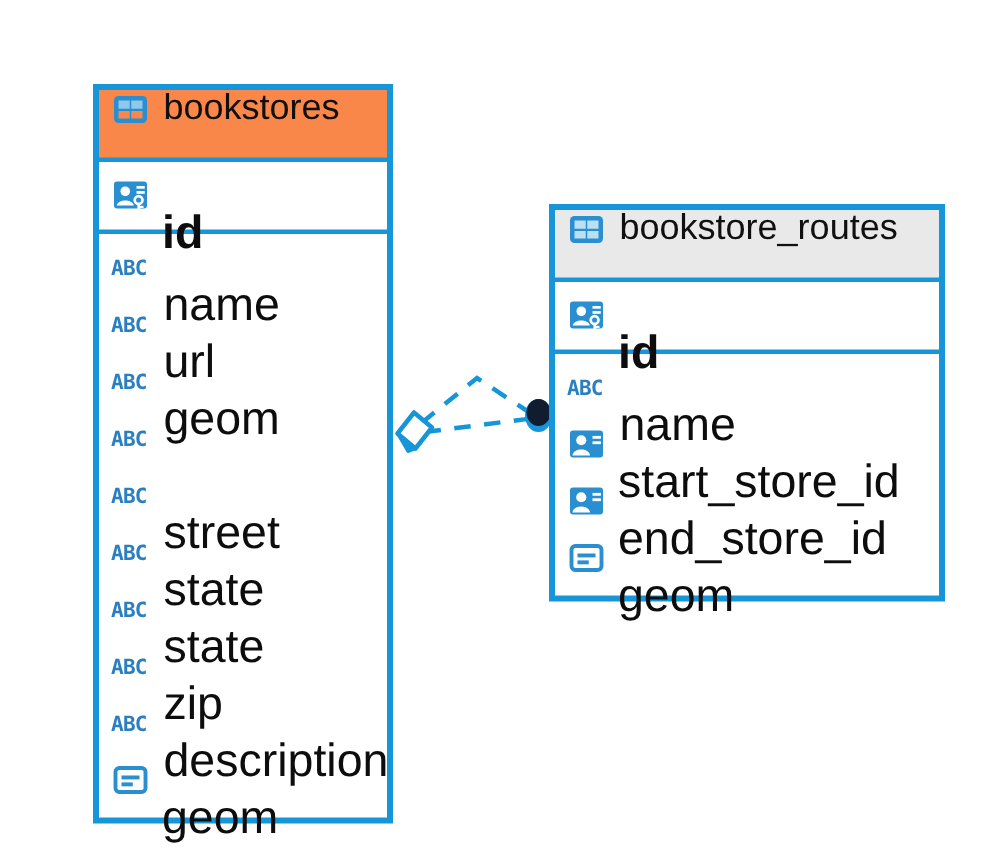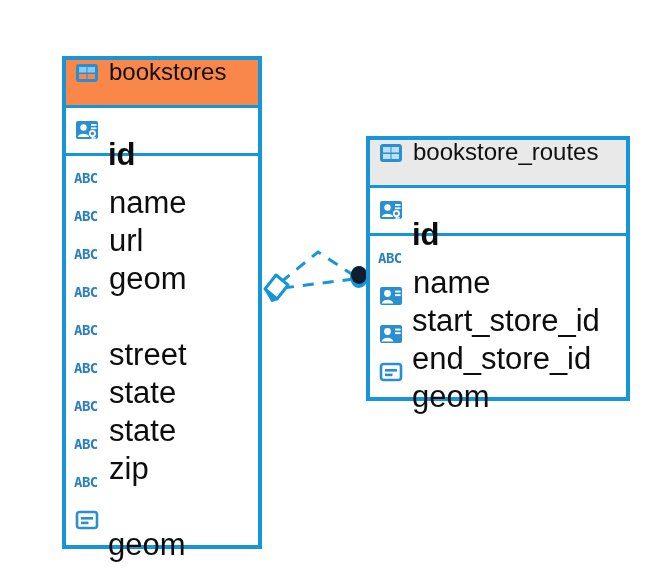--- a/index.html
+++ b/index.html
@@ -239,20 +239,21 @@
         </span>
         <span class="field-label">zip</span>
       </div>
 
       <div class="field-row">
         <span class="icon icon-abc">
           <svg viewBox="0 0 27 20" width="27" height="20" aria-hidden="true">
             <text class="abc-text" x="0" y="15">ABC</text>
           </svg>
         </span>
+        <span class="field-label">description</span>
       </div>
 
       <div class="field-row">
         <span class="icon">
           <svg viewBox="0 0 26 26" width="26" height="26" aria-hidden="true">
             <rect x="3" y="5" width="20" height="16" rx="2.5" fill="#ffffff" stroke="#2a8fd0" stroke-width="2.6"></rect>
             <rect x="7" y="10" width="12" height="2.6" fill="#2a8fd0"></rect>
             <rect x="7" y="14.6" width="7.5" height="2.6" fill="#2a8fd0"></rect>
           </svg>
         </span>

